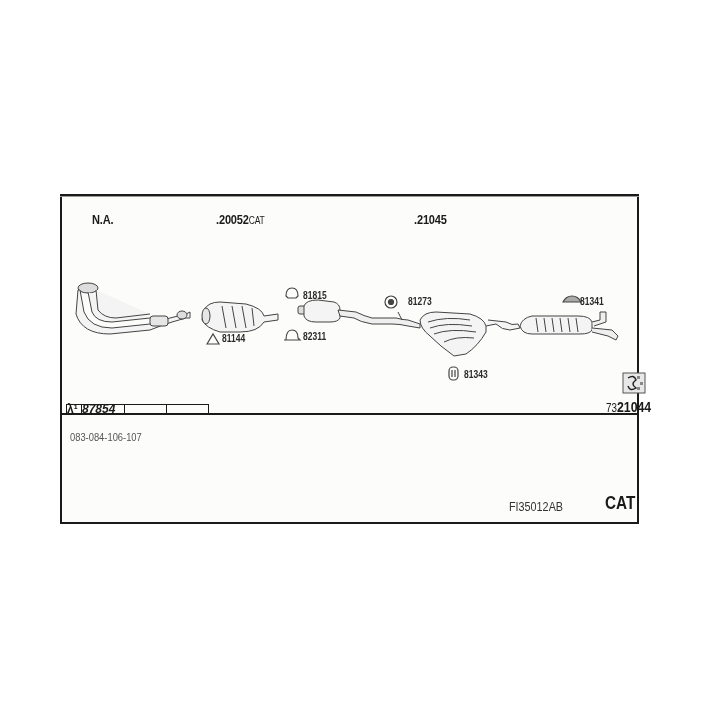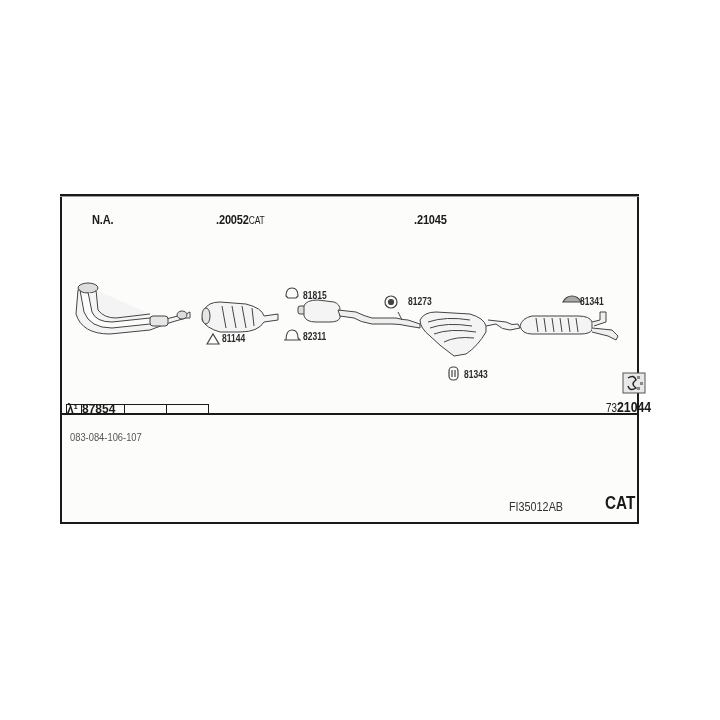--- a/index.html
+++ b/index.html
@@ -102,21 +102,21 @@
 <div class="part" style="left:408px; top:296px;">81273</div>
 <div class="part" style="left:464px; top:369px;">81343</div>
 <div class="part" style="left:580px; top:296px;">81341</div>
 
 <div class="big-num">
   <span class="pre">73</span><span>21044</span>
 </div>
 
 <div class="lambda-table">
   <div style="width:15px;">λ¹</div>
-  <div style="width:43px;">87854</div>
+  <div style="width:43px;font-style:italic;">87854</div>
   <div style="width:42px;"></div>
   <div style="width:41px;"></div>
 </div>
 
 <div class="ref" style="left:70px; top:431px;">083-084-106-107</div>
 
 <div class="code">FI35012AB</div>
 <div class="cat">CAT</div>
 
 </body></html>

